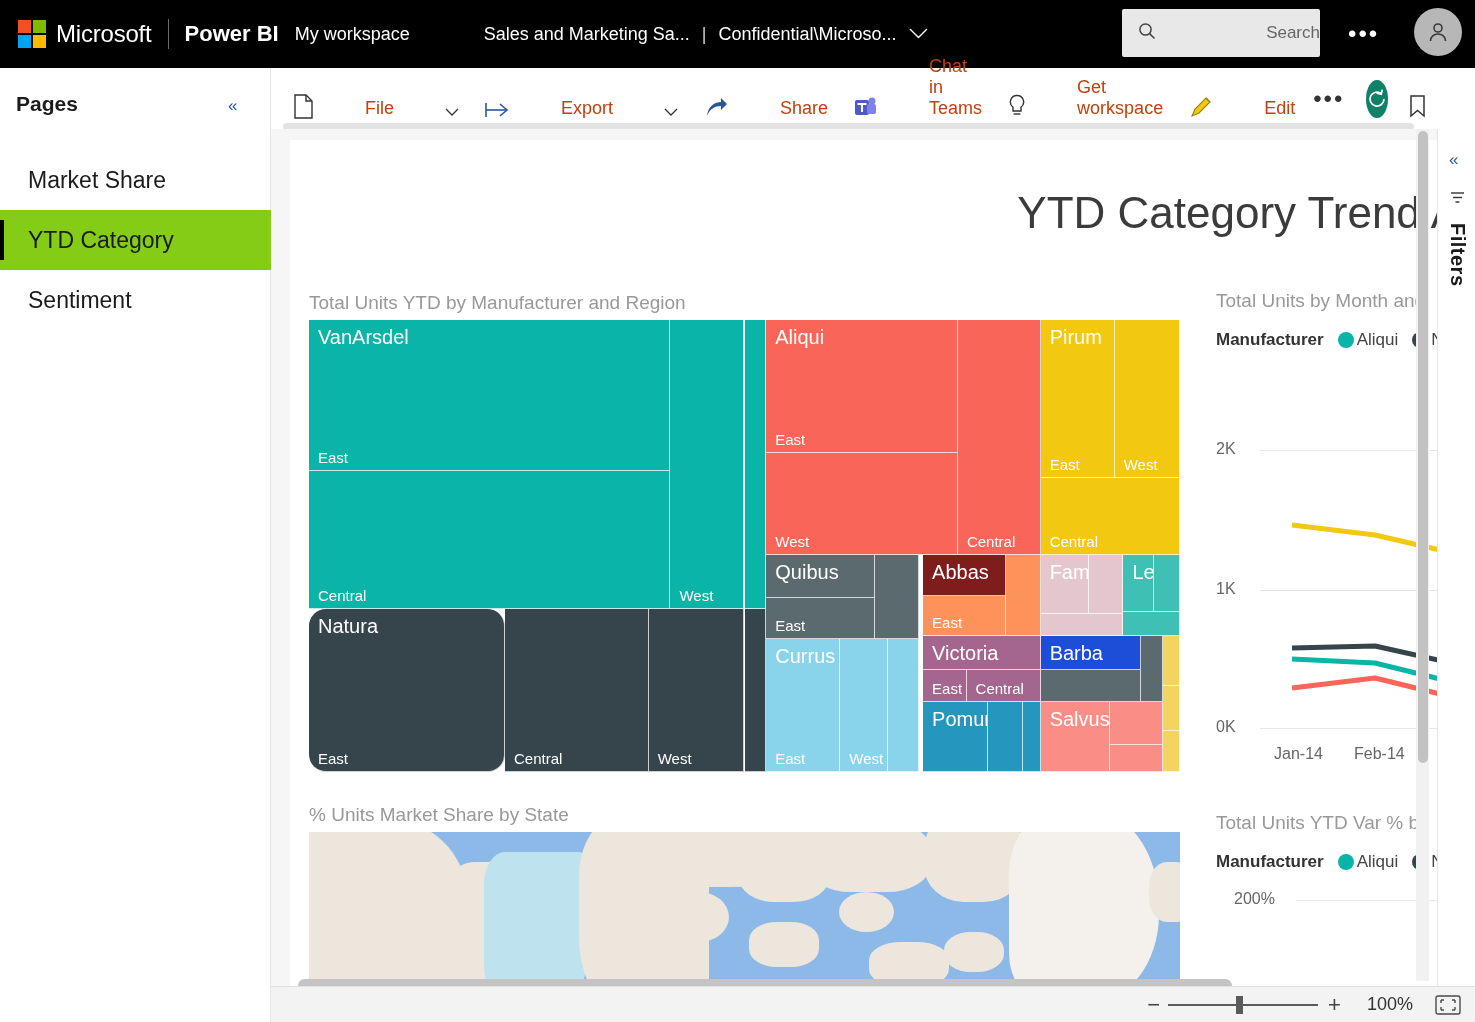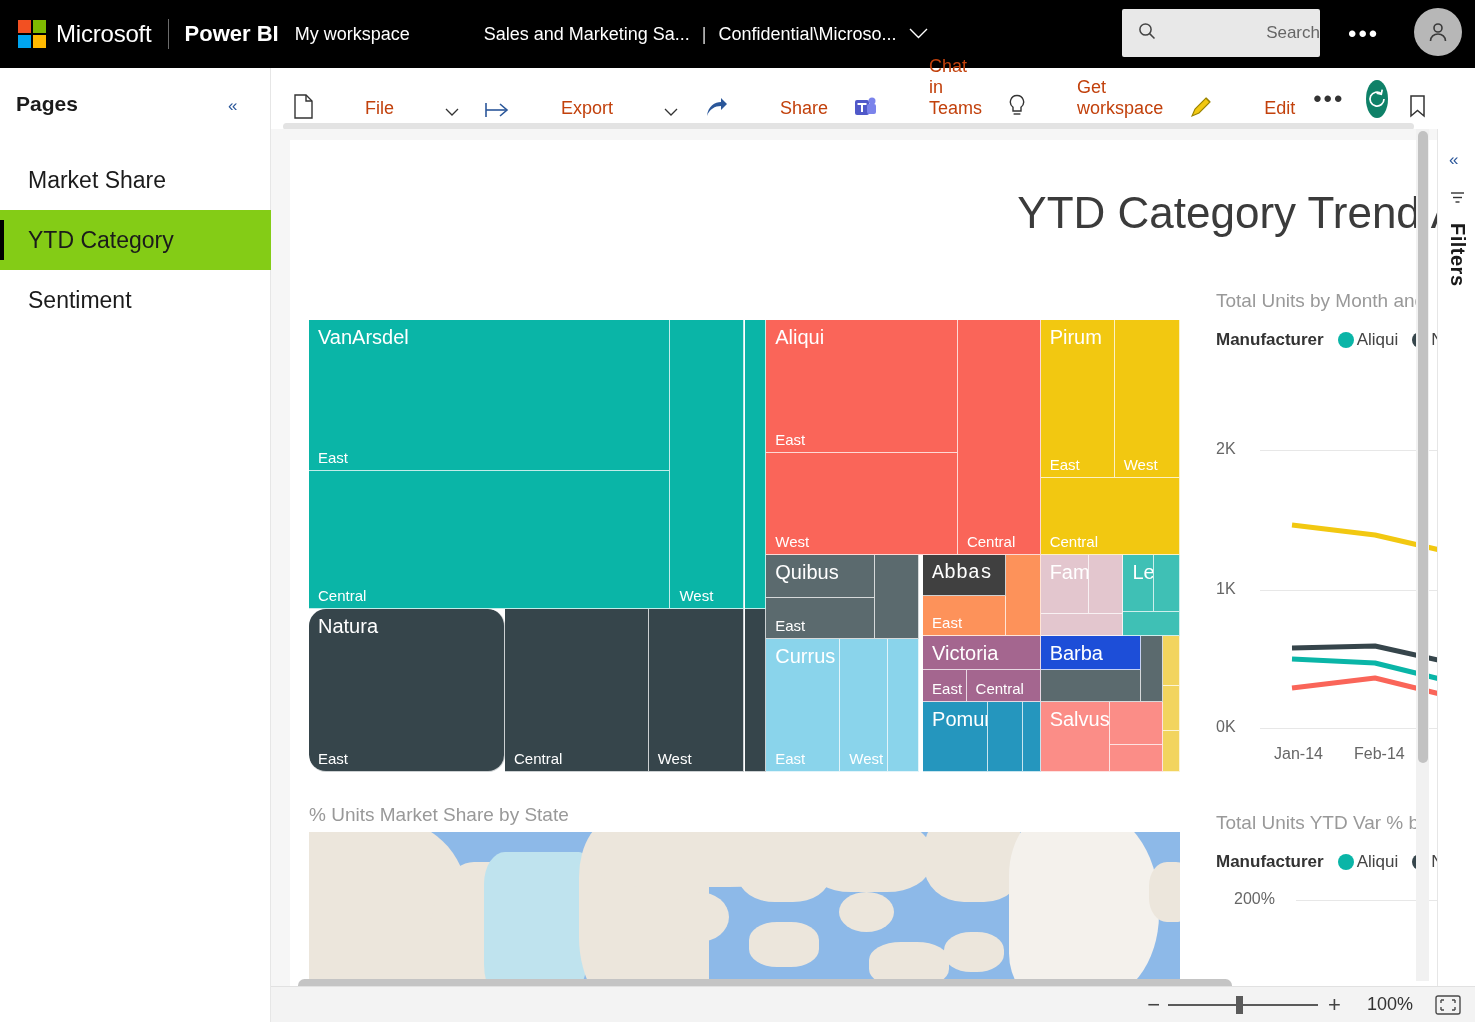--- a/index.html
+++ b/index.html
@@ -278,20 +278,21 @@
       </svg>
   </div>
 </div>
 <div id="cmd-hscroll"></div>
 
 <div id="canvas-wrap">
   <div id="canvas">
 
     <div id="report-title">YTD Category Trend A</div>
 
+    <div class="vis-title" style="left:19px; top:152px;">Total Units YTD by Manufacturer and Region</div>
     <div id="treemap">
 
       <div class="tile" style="left:0%;  top:0%;   width:41.5%; height:33.5%; background:#0ab5a7;">
         <span class="mfr">VanArsdel</span>
         <span class="reg">East</span>
       </div>
       <div class="tile" style="left:0%; top:33.5%; width:41.5%; height:30.5%; background:#0ab5a7;">
         <span class="reg">Central</span>
       </div>
       <div class="tile" style="left:41.5%; top:0%; width:8.5%; height:64%; background:#0ab5a7;">
@@ -344,21 +345,21 @@
 
       <div class="tile" style="left:52.5%; top:70.5%; width:8.5%; height:29.5%; background:#8ad4eb;">
         <span class="mfr">Currus</span>
         <span class="reg">East</span>
       </div>
       <div class="tile" style="left:61%; top:70.5%; width:5.5%; height:29.5%; background:#8ad4eb;">
         <span class="reg">West</span>
       </div>
       <div class="tile" style="left:66.5%; top:70.5%; width:3.5%; height:29.5%; background:#8ad4eb;"></div>
 
-      <div class="tile" style="left:70.5%; top:52%; width:9.5%; height:9%; background:#404040;font-family:Liberation Mono, monospace;">
+      <div class="tile" style="left:70.5%; top:52%; width:9.5%; height:9%; background:#7f1d1d;">
         <span class="mfr">Abbas</span>
       </div>
       <div class="tile" style="left:70.5%; top:61%; width:9.5%; height:9%; background:#fd925a;">
         <span class="reg">East</span>
       </div>
       <div class="tile" style="left:80%; top:52%; width:4%; height:18%; background:#fd925a;"></div>
 
       <div class="tile" style="left:70.5%; top:70%; width:13.5%; height:7.5%; background:#a4668f;">
         <span class="mfr">Victoria</span>
       </div>

